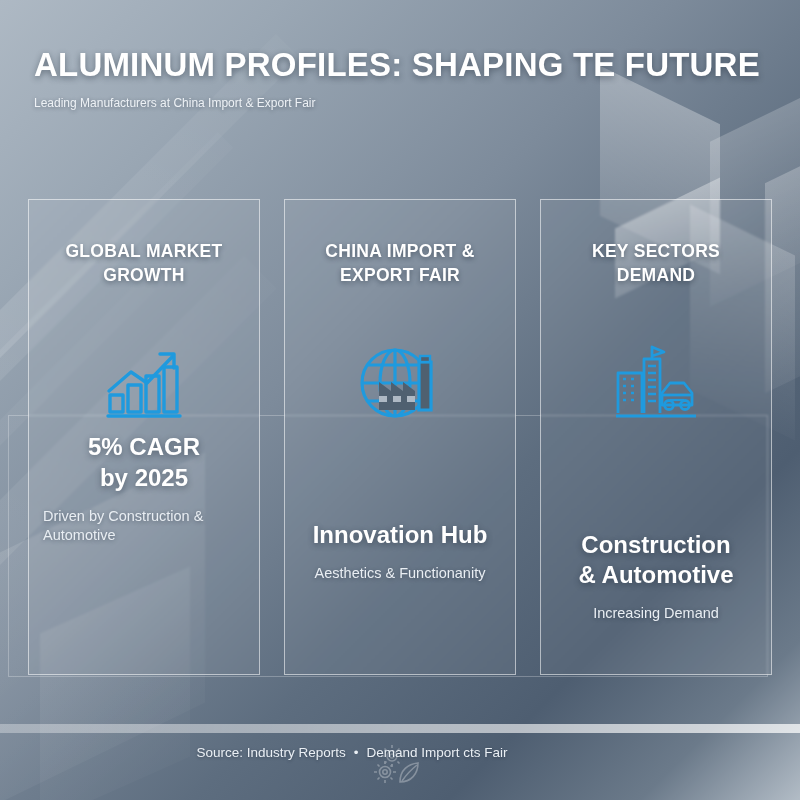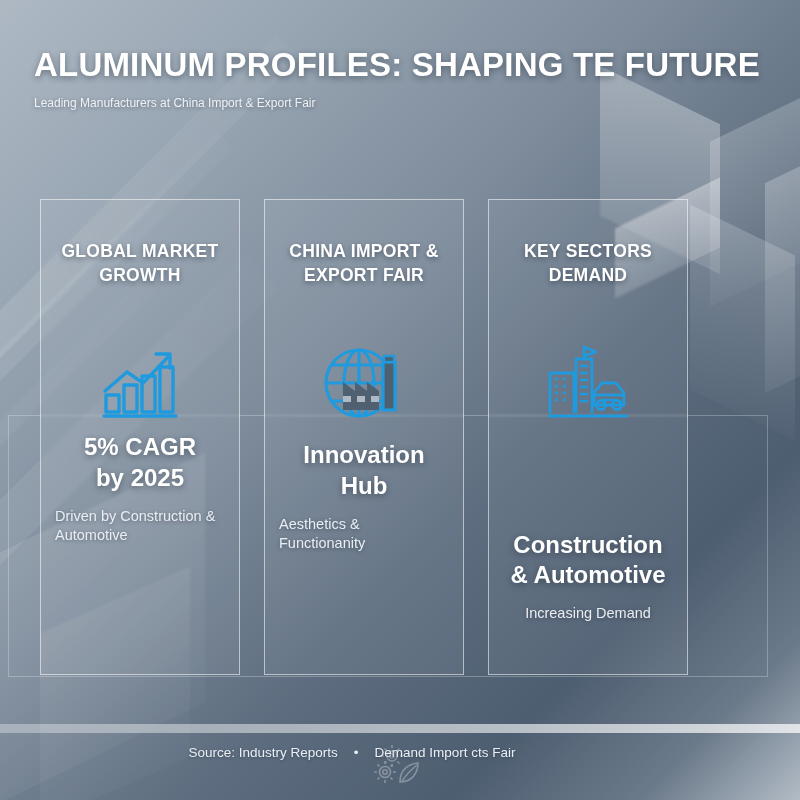--- a/index.html
+++ b/index.html
@@ -66,22 +66,22 @@
     text-shadow:0 2px 6px rgba(20,30,45,.45);
   }
   .subtitle {
     margin-top:12px;
     font-size:12px; font-weight:400; color:#eef2f6;
     text-shadow:0 1px 4px rgba(20,30,45,.4);
   }
 
   
   .cards {
-    position:absolute; left:40px; top:199px;
-    width:648px; height:476px;
+    position:absolute; left:28px; top:199px;
+    width:744px; height:476px;
     display:flex; gap:24px;
   }
   .card {
     position:relative; flex:1;
     border:1px solid rgba(255,255,255,.55);
     background:rgba(255,255,255,.055);
     display:flex; flex-direction:column; align-items:center;
     padding:40px 14px 0;
     backdrop-filter:blur(1px);
   }
@@ -99,27 +99,27 @@
     font-size:24px; font-weight:bold; color:#ffffff;
     text-align:center; line-height:1.26;
     text-shadow:0 2px 6px rgba(20,30,45,.45);
   }
   .card-sub {
     margin-top:14px; margin-bottom:128px;
     font-size:14.5px; font-weight:400; color:#e9eef3;
     text-align:left; line-height:1.35;
     text-shadow:0 1px 4px rgba(20,30,45,.4);
   }
-  .card:nth-child(2) .card-sub { margin-bottom:120px; }
+  .card:nth-child(2) .card-sub { margin-bottom:90px; }
   .card:nth-child(3) .card-sub { margin-bottom:50px; }
 
   
   .footer {
     position:absolute; left:0; top:745px; width:704px;
-    display:flex; align-items:center; justify-content:center; gap:16px;
+    display:flex; align-items:center; justify-content:center; gap:8px;
   }
   .footer-text {
     font-size:13.5px; color:#eaeff4; font-weight:400;
     text-shadow:0 1px 3px rgba(20,30,45,.4);
   }
   .footer-dot { color:#eaeff4; font-size:13.5px; }
   .footer-mark {
     position:absolute; left:372px; top:744px;
     width:56px; height:44px; opacity:.30; pointer-events:none;
   }

